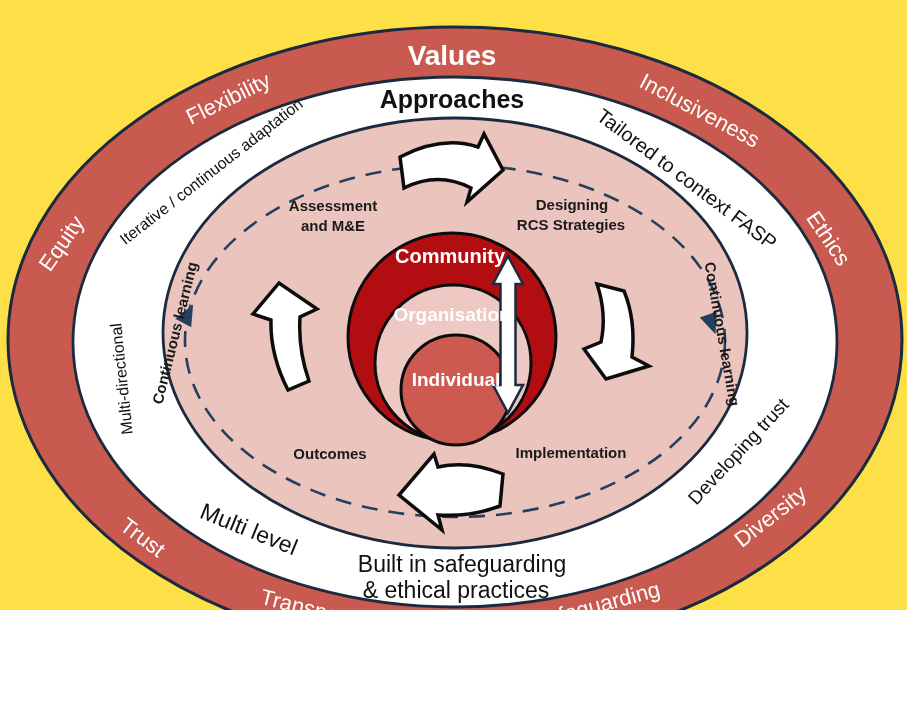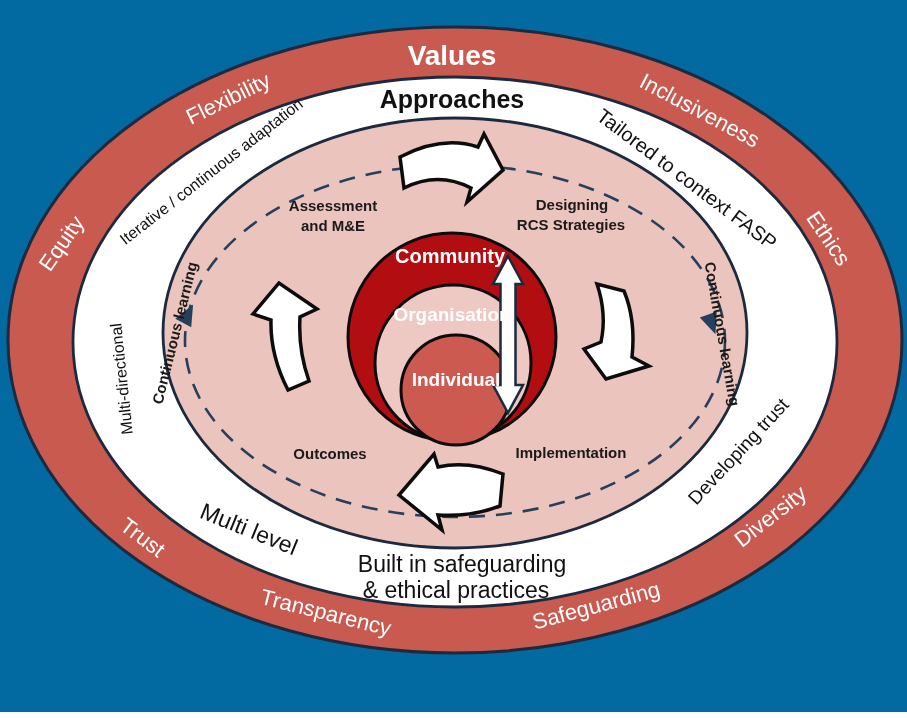--- a/index.html
+++ b/index.html
@@ -1,20 +1,20 @@
 <!DOCTYPE html>
 <html><head>
 <meta charset="utf-8">
 <style>
   html, body { margin: 0; padding: 0; background: #ffffff; }
   .stage-canvas {
     position: relative;
     width: 907px;
-    height: 712px;
-    background: #0369a1;
+    height: 610px;
+    background: #fde047;
     overflow: hidden;
     font-family: "Liberation Sans", sans-serif;
   }
   svg text {
     font-family: "Liberation Sans", sans-serif;
     text-anchor: middle;
   }
   .ring-word      { fill: #ffffff; font-size: 22px; }
   .values-title   { fill: #ffffff; font-size: 28px; font-weight: bold; }
   .approaches-title { fill: #111111; font-size: 25px; font-weight: bold; }

